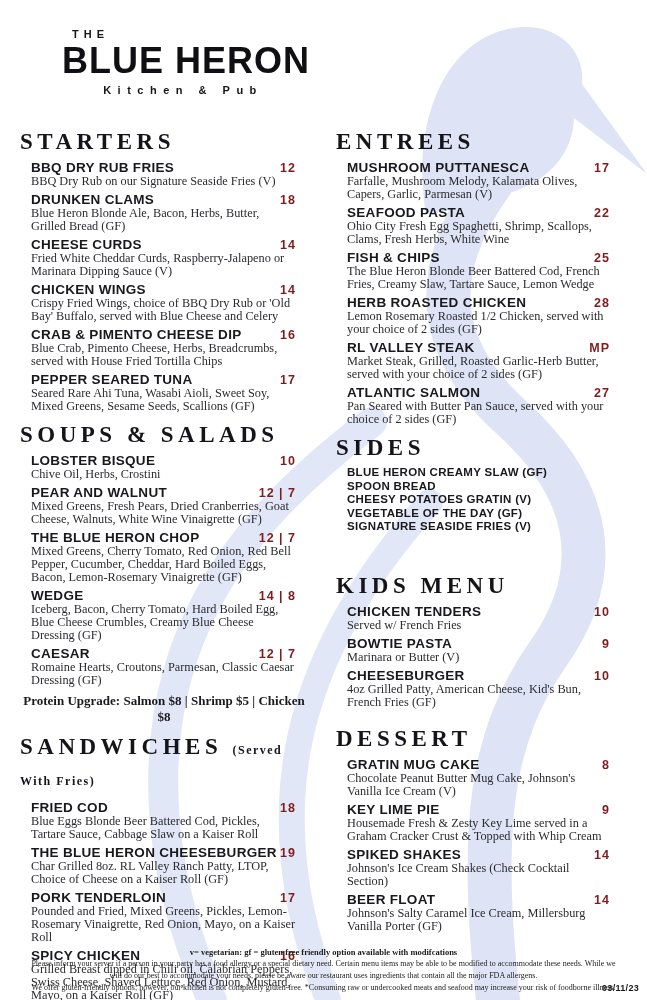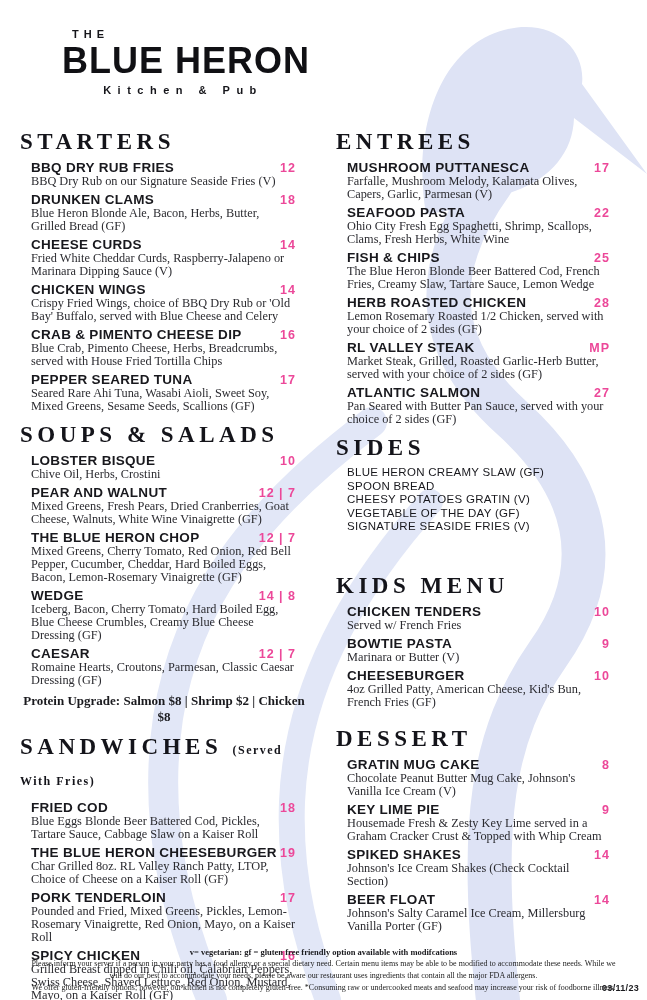--- a/index.html
+++ b/index.html
@@ -20,27 +20,27 @@
   .sec.mt-lg{margin-top:38px;}
   .sec.mt-sm{margin-top:16px;}
   .sec-title{
     font-family:"Liberation Serif","DejaVu Serif",serif;font-weight:700;
     font-size:23px;line-height:27px;letter-spacing:4.5px;color:#14141a;margin:0 0 5px 0;
   }
   .sec-title .suffix{font-size:12px;letter-spacing:1.5px;}
   .item{margin:0 0 4px 11px;}
   .row{display:flex;align-items:baseline;}
   .nm{font-weight:700;font-size:13.5px;line-height:15px;letter-spacing:0.3px;color:#18181d;}
-  .pr{margin-left:auto;font-weight:700;font-size:12.5px;letter-spacing:1px;color:#ec4899;padding-right:2px;white-space:nowrap;}
+  .pr{margin-left:auto;font-weight:700;font-size:12.5px;letter-spacing:1px;color:#7f1d1d;padding-right:2px;white-space:nowrap;}
   .col.left .pr{padding-right:12px;}
   .ds{
     font-family:"Liberation Serif","DejaVu Serif",serif;
     font-size:12.3px;line-height:13px;color:#2b2b30;max-width:265px;
   }
-  .side{font-weight:400;font-size:11.5px;line-height:13.5px;letter-spacing:0.3px;color:#18181d;margin-left:11px;}
+  .side{font-weight:700;font-size:11.5px;line-height:13.5px;letter-spacing:0.3px;color:#18181d;margin-left:11px;}
   .note{
     font-family:"Liberation Serif","DejaVu Serif",serif;font-weight:700;
     font-size:13px;text-align:center;margin:6px 0 0 0;color:#1a1a1e;
   }
   .footer{position:absolute;left:0;right:0;bottom:6px;text-align:center;z-index:1;}
   .f-bold{font-family:"Liberation Serif","DejaVu Serif",serif;font-weight:700;font-size:8.5px;line-height:1.45;color:#1a1a1e;}
   .f-line{font-family:"Liberation Serif","DejaVu Serif",serif;font-size:8px;line-height:1.5;color:#222;white-space:nowrap;}
   .date{position:absolute;right:8px;bottom:7px;font-size:9px;font-weight:600;letter-spacing:0.3px;color:#1a1a1e;z-index:2;}
 </style>
 </head>
@@ -137,21 +137,21 @@
         </div>
       <div class="ds">Iceberg, Bacon, Cherry Tomato, Hard Boiled Egg, Blue Cheese Crumbles, Creamy Blue Cheese Dressing (GF)</div>
     </div>
     <div class="item">
       <div class="row">
           <span class="nm">CAESAR</span>
           <span class="pr">12 | 7</span>
         </div>
       <div class="ds">Romaine Hearts, Croutons, Parmesan, Classic Caesar Dressing (GF)</div>
     </div>
-    <div class="note">Protein Upgrade: Salmon $8 | Shrimp $2 | Chicken $8</div>
+    <div class="note">Protein Upgrade: Salmon $8 | Shrimp $5 | Chicken $8</div>
   </div>
 
   <div class="sec">
     <div class="sec-title"><span>SANDWICHES</span> <span class="suffix">(Served With Fries)</span></div>
     <div class="item">
       <div class="row">
           <span class="nm">FRIED COD</span>
           <span class="pr">18</span>
         </div>
       <div class="ds">Blue Eggs Blonde Beer Battered Cod, Pickles, Tartare Sauce, Cabbage Slaw on a Kaiser Roll</div>

